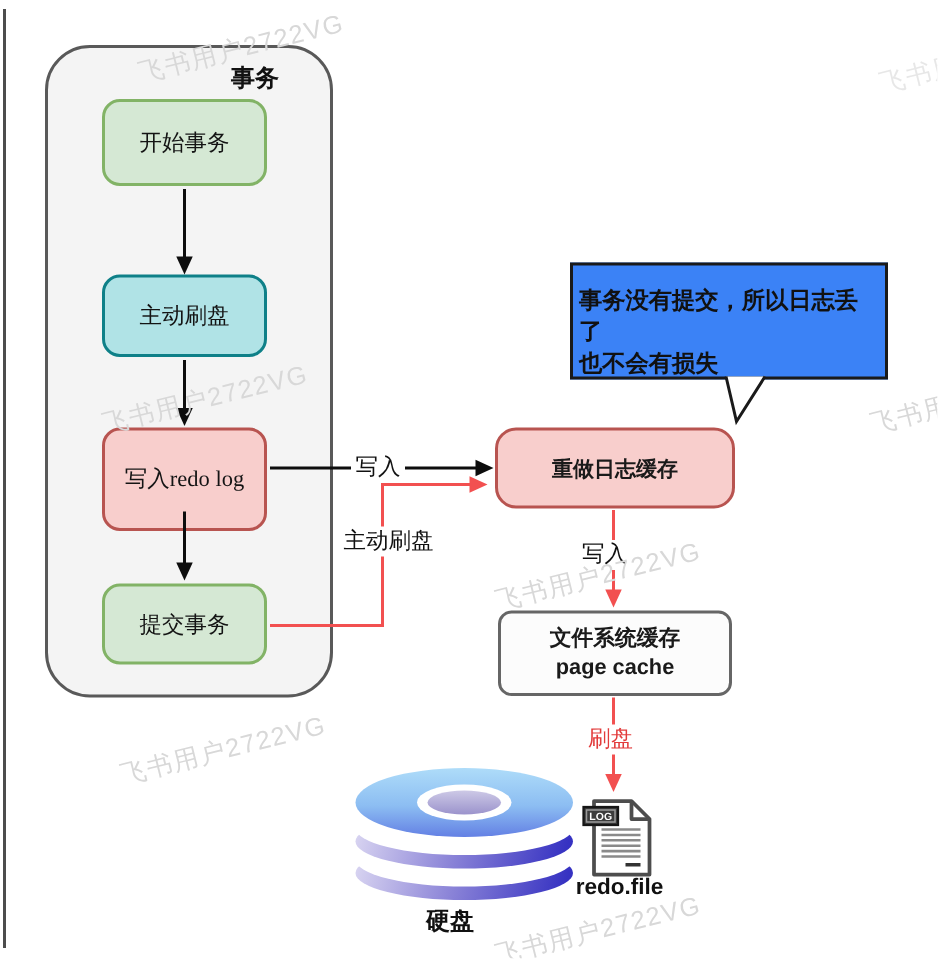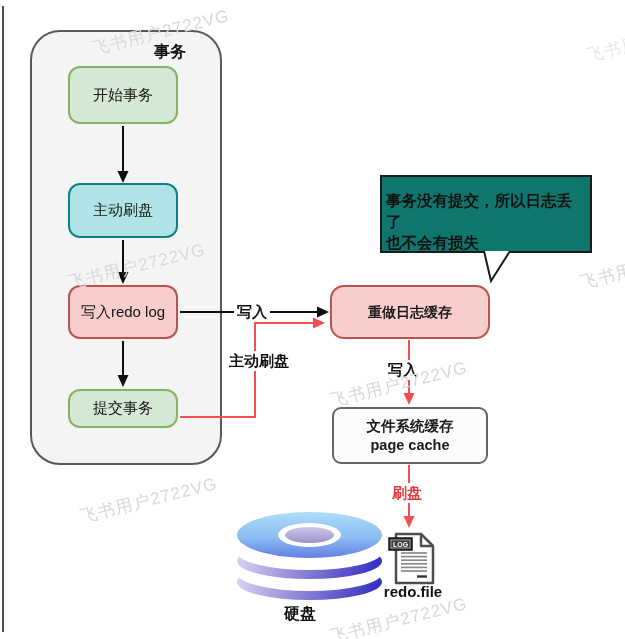--- a/index.html
+++ b/index.html
@@ -21,47 +21,47 @@
   .node {
     position:absolute; width:110px; left:68px; z-index:1;
     border-radius:12px; border:2px solid; display:flex; align-items:center; justify-content:center;
     font-size:15px; color:#141414; text-align:center;
   }
   .node.green { background:#d5e8d4; border-color:#82b366; }
   .node.cyan  { background:#b0e3e6; border-color:#0e8088; }
   .node.pink  { background:#f8cecc; border-color:#b85450; }
   #node-start  { top:66px;  height:58px; }
   #node-update { top:183px; height:55px; }
-  #node-redo   { top:285px; height:54px; }
-  #node-commit { top:389px; height:39px; }
+  #node-redo   { top:285px; height:69px;font-family:Liberation Serif, serif; }
+  #node-commit { top:389px; height:54px; }
   
   .buffer-box {
     position:absolute; left:330px; top:285px; width:160px; height:54px;
     background:#f8cecc; border:2px solid #b85450; border-radius:14px; z-index:1;
     display:flex; flex-direction:column; align-items:center; justify-content:center;
     font-size:14px; font-weight:700; color:#1a1a1a; line-height:18px; text-align:center;gap:43px;
   }
   .pagecache-box {
     position:absolute; left:332px; top:407px; width:156px; height:57px;
     background:#fcfcfc; border:2px solid #666666; border-radius:9px; z-index:1;
     display:flex; flex-direction:column; align-items:center; justify-content:center;
     font-size:14.5px; font-weight:700; color:#1a1a1a; line-height:19px; text-align:center;
   }
   
   .bubble {
     position:absolute; left:380px; top:175px; width:212px; height:78px;
-    background:#0f766e; border:2px solid #1a1a1a; z-index:1;
+    background:#3b82f6; border:2px solid #1a1a1a; z-index:1;
     padding:13px 4px 0 4px; font-size:15.5px; font-weight:700; color:#111; line-height:21px;
   }
   
   #overlay { position:absolute; left:0; top:0; z-index:2; pointer-events:none; }
   
   .edge-label {
     position:absolute; z-index:3; background:#ffffff; padding:0 3px;
-    font-size:15px; font-weight:700; color:#111; line-height:20px; white-space:nowrap;
+    font-size:15px; font-weight:400; color:#111; line-height:20px; white-space:nowrap;
   }
   .edge-label.red { color:#e23b3b; }
   
   .disk { position:absolute; left:237px; top:512px; width:145px; height:88px; z-index:1; }
   .disk div { position:absolute; border-radius:50%; }
   .disk .ring-b2 { left:0; top:52px; width:145px; height:36px;
     background:linear-gradient(105deg,#dcd8f2 0%,#8d86d8 45%,#3632c2 95%); }
   .disk .ring-w2 { left:0; top:43px; width:145px; height:36px; background:#ffffff; }
   .disk .ring-b1 { left:0; top:31px; width:145px; height:36px;
     background:linear-gradient(105deg,#dcd8f2 0%,#8d86d8 45%,#3632c2 95%); }

